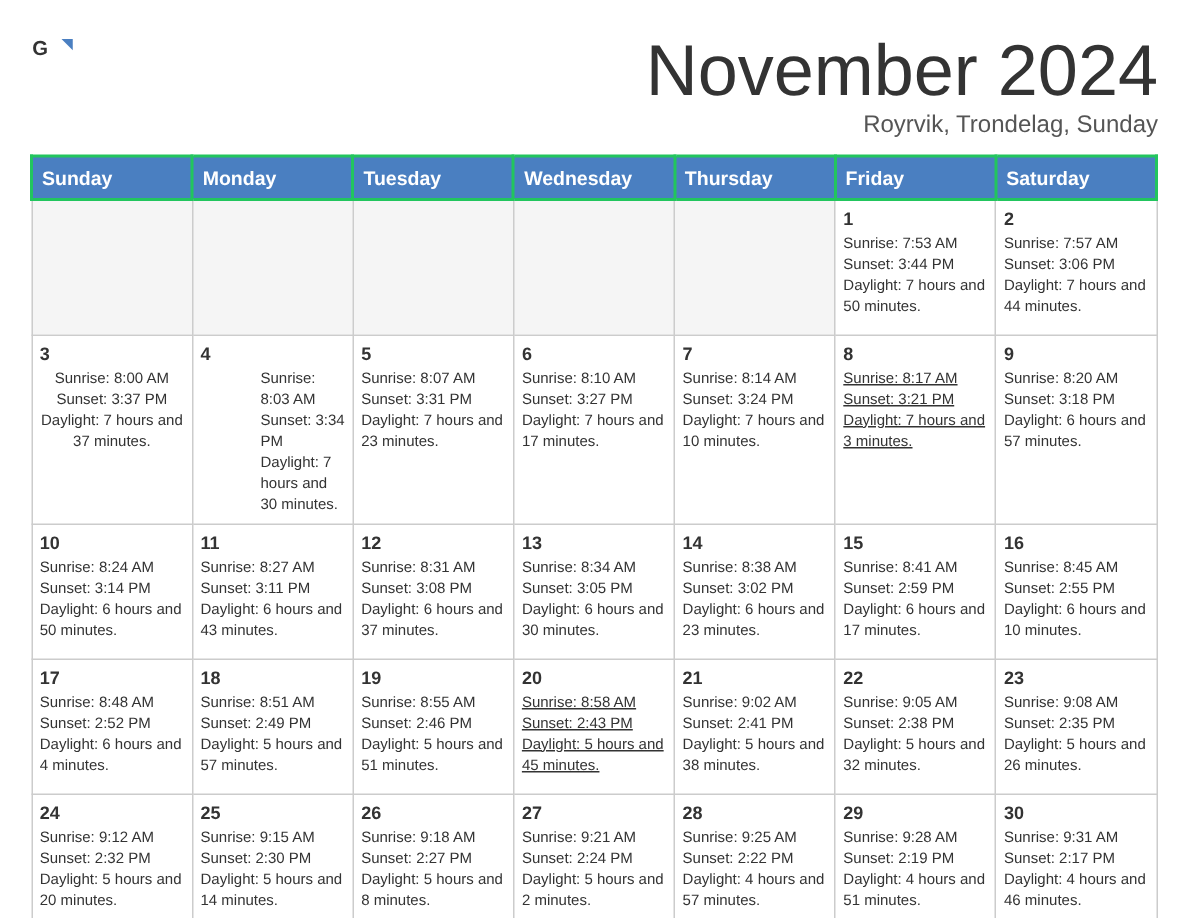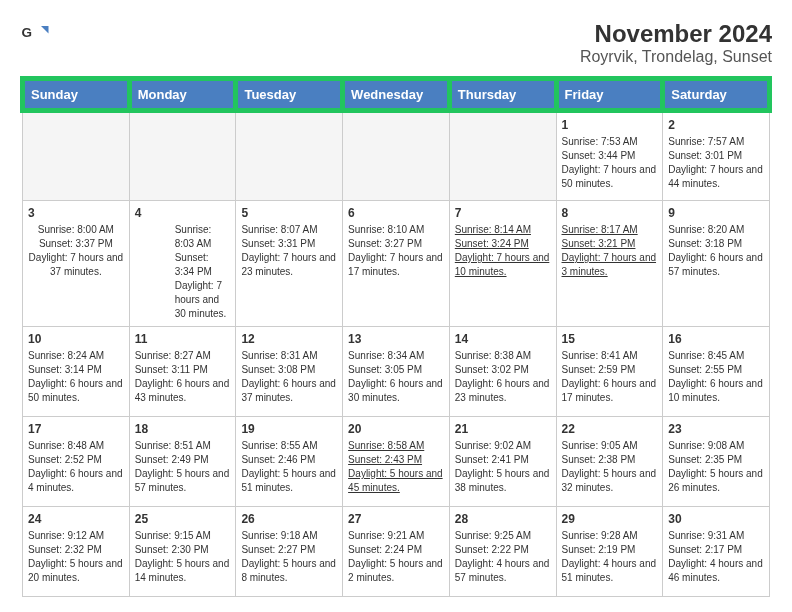--- a/index.html
+++ b/index.html
@@ -32,40 +32,40 @@
       color: #4a7fc1;
     }
     .logo-icon {
       width: 30px;
       height: 30px;
     }
     .title-section {
       text-align: right;
     }
     .main-title {
-      font-size: 24px;
-      font-weight: bold;
+      font-size: 48px;
+      font-weight: normal;
       color: #333;
     }
     .subtitle {
       font-size: 16px;
       color: #555;
     }
     table {
       width: 100%;
       border-collapse: collapse;
       table-layout: fixed;
     }
     th {
       background-color: #4a7fc1;
       color: white;
       text-align: left;
       padding: 6px 6px;
       font-size: 13px;
-      border: 5px solid #22c55e;
+      border: 2px solid #22c55e;
     }
     td {
       vertical-align: top;
       padding: 5px 5px;
       border: 1px solid #ccc;
       font-size: 10.5px;
       color: #333;
       height: 90px;
       background: #fff;
     }
@@ -88,21 +88,21 @@
 
 <div class="header-section">
   <div class="logo">
     <svg class="logo-icon" viewBox="0 0 40 40">
       <text x="2" y="22" font-size="18" font-weight="bold" fill="#333">G</text>
       <polygon points="28,8 38,8 38,18" fill="#4a7fc1"></polygon>
     </svg>
   </div>
   <div class="title-section">
     <div class="main-title">November 2024</div>
-    <div class="subtitle">Royrvik, Trondelag, Sunset</div>
+    <div class="subtitle">Royrvik, Trondelag, Sunday</div>
   </div>
 </div>
 
 <table>
   <thead>
     <tr>
     <th>Sunday</th>
         <th>Monday</th>
         <th>Tuesday</th>
         <th>Wednesday</th>
@@ -120,21 +120,21 @@
         <td class="empty"></td>
         <td>
           <div class="day-number">1</div>
           <div class="day-info" style="white-space: pre-line;">Sunrise: 7:53 AM
 Sunset: 3:44 PM
 Daylight: 7 hours and 50 minutes.</div>
         </td>
         <td>
           <div class="day-number">2</div>
           <div class="day-info" style="white-space: pre-line;">Sunrise: 7:57 AM
-Sunset: 3:01 PM
+Sunset: 3:06 PM
 Daylight: 7 hours and 44 minutes.</div>
         </td>
       </tr>
       <tr>
         <td>
           <div class="day-number">3</div>
           <div class="day-info" style="white-space: pre-line; text-align: center;">Sunrise: 8:00 AM
 Sunset: 3:37 PM
 Daylight: 7 hours and 37 minutes.</div>
         </td>
@@ -151,21 +151,21 @@
 Daylight: 7 hours and 23 minutes.</div>
         </td>
         <td>
           <div class="day-number">6</div>
           <div class="day-info" style="white-space: pre-line;">Sunrise: 8:10 AM
 Sunset: 3:27 PM
 Daylight: 7 hours and 17 minutes.</div>
         </td>
         <td>
           <div class="day-number">7</div>
-          <div class="day-info" style="white-space: pre-line; text-decoration: underline;">Sunrise: 8:14 AM
+          <div class="day-info" style="white-space: pre-line;">Sunrise: 8:14 AM
 Sunset: 3:24 PM
 Daylight: 7 hours and 10 minutes.</div>
         </td>
         <td>
           <div class="day-number">8</div>
           <div class="day-info" style="white-space: pre-line; text-decoration: underline;">Sunrise: 8:17 AM
 Sunset: 3:21 PM
 Daylight: 7 hours and 3 minutes.</div>
         </td>
         <td>

